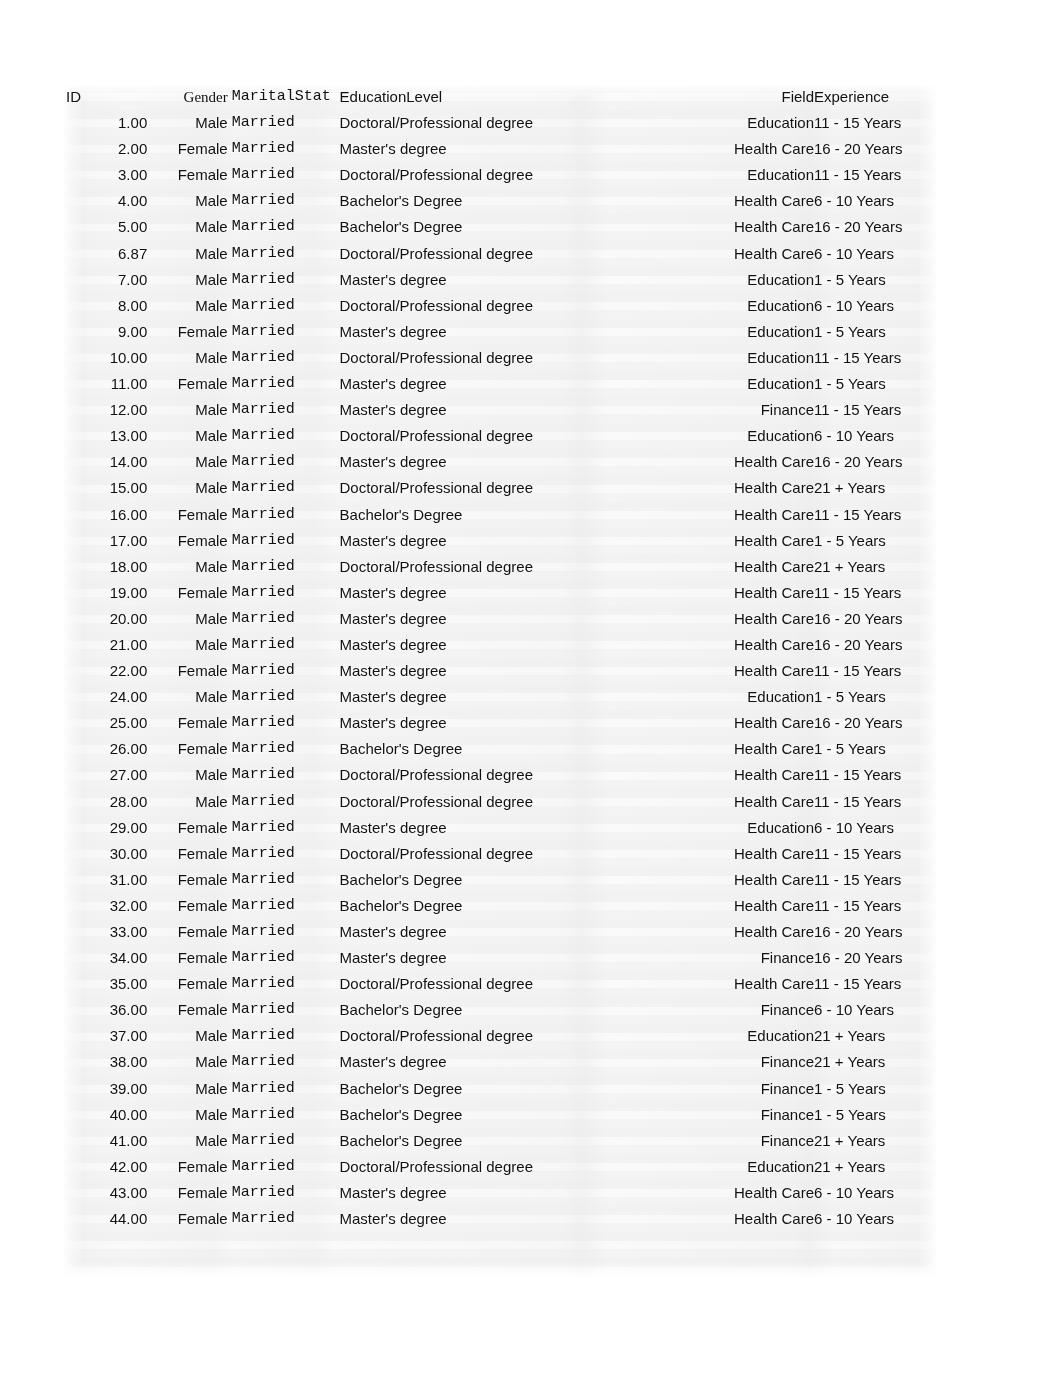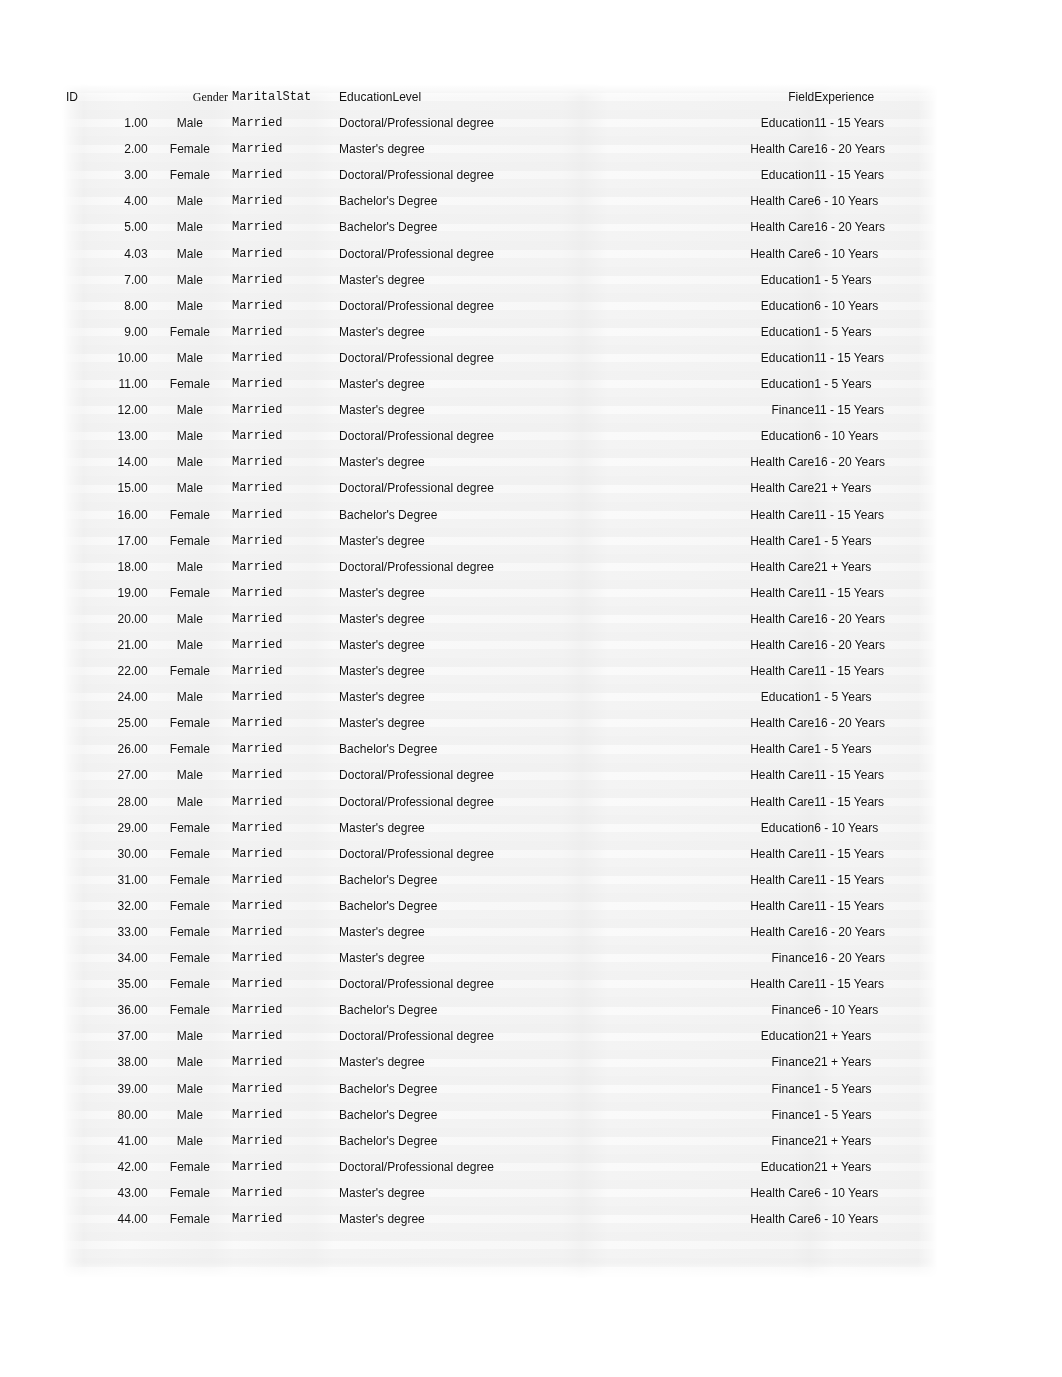--- a/index.html
+++ b/index.html
@@ -65,38 +65,38 @@
     mask-composite: intersect;
   }
 
   
   table.datagrid {
     position: absolute;
     left: 0;
     top: 0;
     width: 876px;
     border-collapse: collapse;
-    font-size: 12px;
+    font-size: 15px;
     color: #111111;
     line-height: 26.1px;
   }
   table.datagrid td,
   table.datagrid th {
     padding: 0;
     margin: 0;
     border: 0;
     height: 26.1px;
     font-weight: normal;
     white-space: nowrap;
     vertical-align: middle;
   }
 
   
   .c-id      { width: 86px;  text-align: right;  padding-right: 2px !important; }
-  .c-gender  { width: 78px;  text-align: center;   padding-left: 2px !important; }
+  .c-gender  { width: 78px;  text-align: right;   padding-left: 2px !important; }
   .c-marital { width: 102px; text-align: left;   padding-left: 4px !important; font-family: Liberation Mono, monospace; }
   .c-edu     { width: 266px; text-align: left;   padding-left: 6px !important; }
   .c-field   { width: 218px; text-align: right;   padding-left: 2px !important; }
   .c-exp     { width: 126px; text-align: left;   padding-left: 0px !important; }
 
   
   th.c-id      { text-align: left;  padding-left: 4px !important; padding-right: 0 !important; }
   th.c-gender  { text-align: right; padding-right: 0px !important; padding-left: 0 !important; font-family: Liberation Serif, serif; }
 </style>
 </head>
@@ -151,21 +151,21 @@
         </tr>
         <tr>
           <td class="c-id">5.00</td>
           <td class="c-gender">Male</td>
           <td class="c-marital">Married</td>
           <td class="c-edu">Bachelor's Degree</td>
           <td class="c-field">Health Care</td>
           <td class="c-exp">16 - 20 Years</td>
         </tr>
         <tr>
-          <td class="c-id">4.03</td>
+          <td class="c-id">6.87</td>
           <td class="c-gender">Male</td>
           <td class="c-marital">Married</td>
           <td class="c-edu">Doctoral/Professional degree</td>
           <td class="c-field">Health Care</td>
           <td class="c-exp">6 - 10 Years</td>
         </tr>
         <tr>
           <td class="c-id">7.00</td>
           <td class="c-gender">Male</td>
           <td class="c-marital">Married</td>
@@ -415,21 +415,21 @@
         </tr>
         <tr>
           <td class="c-id">39.00</td>
           <td class="c-gender">Male</td>
           <td class="c-marital">Married</td>
           <td class="c-edu">Bachelor's Degree</td>
           <td class="c-field">Finance</td>
           <td class="c-exp">1 - 5 Years</td>
         </tr>
         <tr>
-          <td class="c-id">80.00</td>
+          <td class="c-id">40.00</td>
           <td class="c-gender">Male</td>
           <td class="c-marital">Married</td>
           <td class="c-edu">Bachelor's Degree</td>
           <td class="c-field">Finance</td>
           <td class="c-exp">1 - 5 Years</td>
         </tr>
         <tr>
           <td class="c-id">41.00</td>
           <td class="c-gender">Male</td>
           <td class="c-marital">Married</td>

